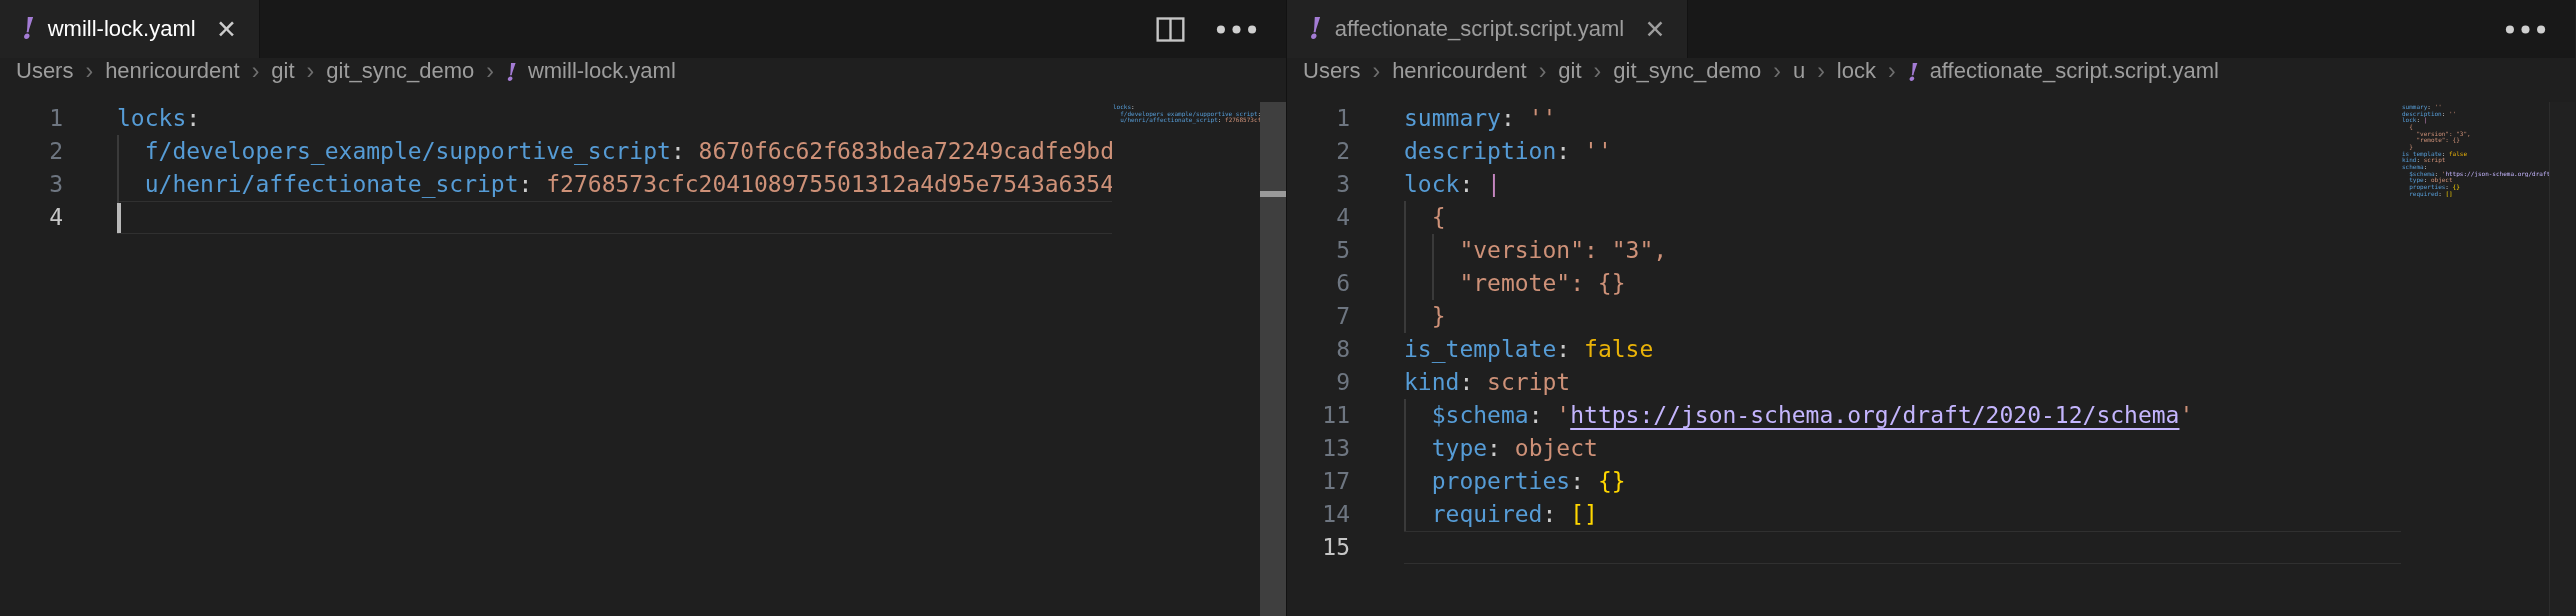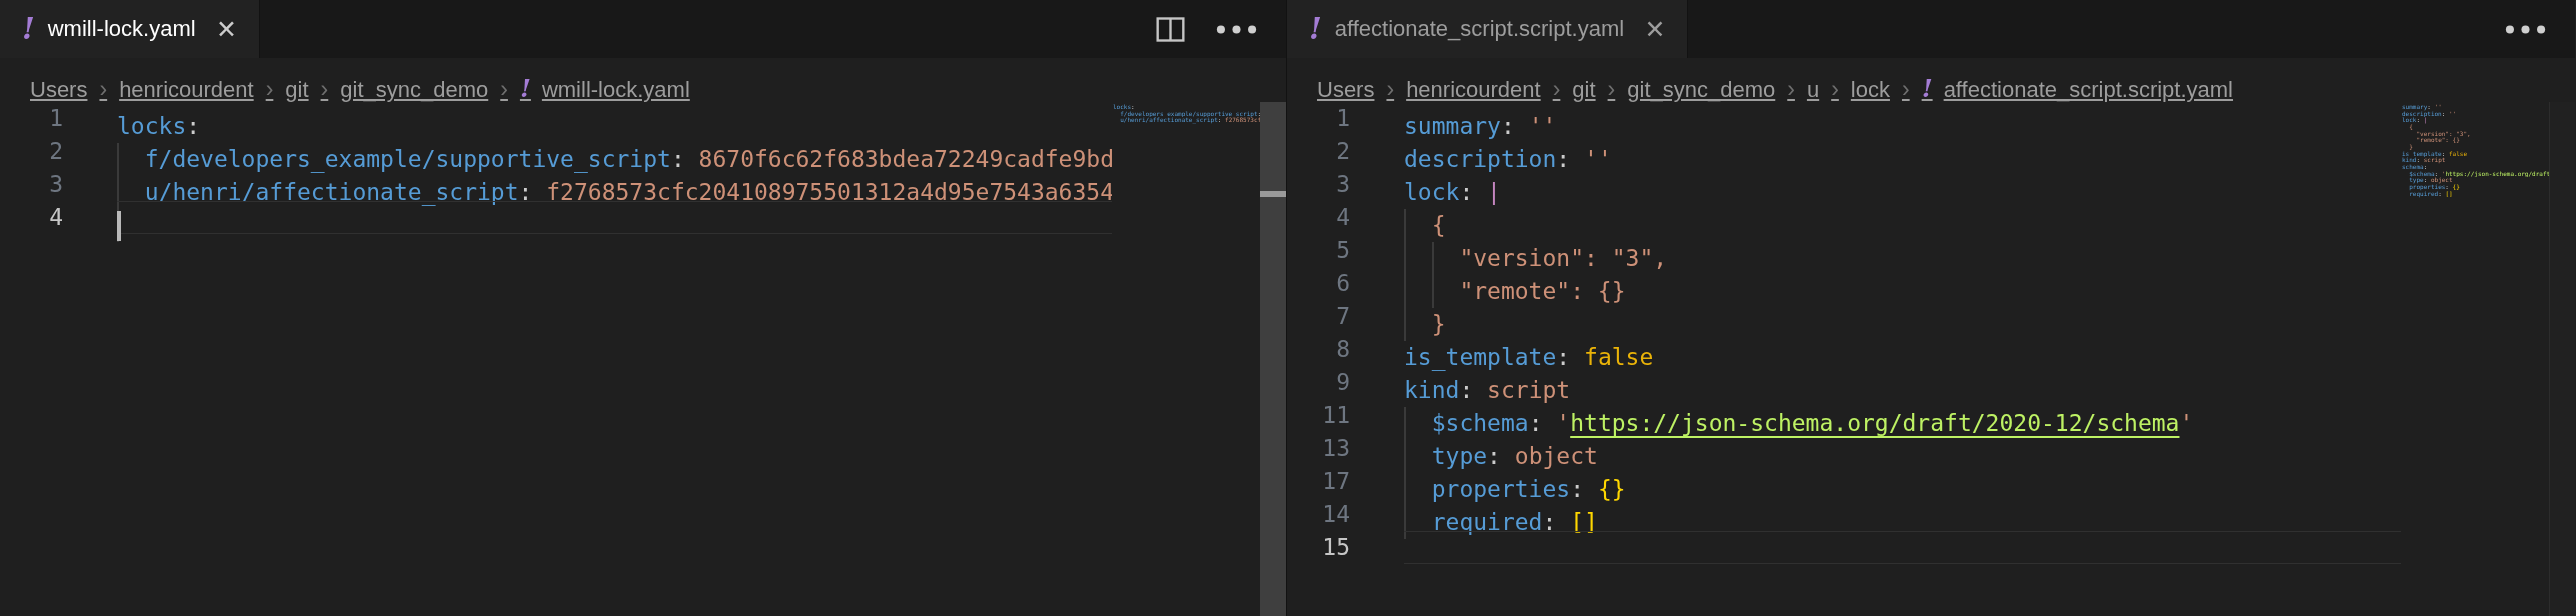--- a/index.html
+++ b/index.html
@@ -19,46 +19,46 @@
   .tab{display:flex;align-items:center;gap:13px;padding:0 22px;background:#222222;border-right:0.9px solid #121212;cursor:pointer;}
   .tab-label{font-size:22px;color:#ffffff;white-space:nowrap;}
   .pane.right .tab-label{color:#9d9d9d;}
   .tab-close{font-size:25px;color:#cccccc;margin-left:7.4px;line-height:1;}
   .pane.right .tab-close{color:#9d9d9d;}
   .bang{font-family:"DejaVu Serif",serif;font-style:italic;font-weight:bold;color:#a47cd5;font-size:29px;line-height:1;}
   .tab-actions{position:absolute;right:28px;top:0;height:58px;display:flex;align-items:center;gap:28px;}
   .icon-btn{display:flex;align-items:center;justify-content:center;cursor:pointer;}
 
   
-  .breadcrumb{height:45px;display:flex;align-items:flex-end;padding-left:30px;font-size:22px;color:#9d9d9d;white-space:nowrap;text-decoration:underline;}
+  .breadcrumb{height:45px;display:flex;align-items:flex-start;padding-left:16px;font-size:22px;color:#9d9d9d;white-space:nowrap;}
   .bc-item{cursor:pointer;}
   .bc-sep{margin:0 12px;color:#6e6e6e;font-size:23px;}
   .bc-bang{font-family:"DejaVu Serif",serif;font-style:italic;font-weight:bold;color:#a47cd5;font-size:25px;margin-right:11px;}
 
   
   .editor{position:absolute;top:102px;left:0;right:0;bottom:0;}
   .line{position:relative;height:33px;}
   .ln{position:absolute;left:0;top:0;width:63px;text-align:right;
       font-family:"DejaVu Sans Mono",monospace;font-size:23px;line-height:33px;color:#6e7681;}
   .line.current .ln{color:#c6c6c6;}
-  .content{position:absolute;left:117px;right:174px;top:8px;height:33px;overflow:hidden;
+  .content{position:absolute;left:117px;right:174px;top:0;height:33px;overflow:hidden;
       font-family:"DejaVu Sans Mono",monospace;font-size:23px;line-height:33px;color:#cccccc;white-space:pre;}
   .ig{display:inline-block;width:2ch;height:33px;vertical-align:top;
       background:linear-gradient(to right,#3a3a3a 1.9px,transparent 1.9px);}
   .curline{position:absolute;left:117px;right:174px;top:0;height:33px;box-sizing:border-box;
       border-top:1.9px solid #303030;border-bottom:1.9px solid #303030;pointer-events:none;}
   .cursor{position:absolute;left:0;top:1.9px;width:3.7px;height:30px;background:#b9b9b9;}
 
   .tk-key{color:#569cd6;}
   .tk-pun{color:#cccccc;}
   .tk-str{color:#ce9178;}
   .tk-pipe{color:#c586c0;}
   .tk-kw{color:#eab308;}
   .tk-ylw{color:#ffd700;}
-  .tk-link{color:#bef264;text-decoration:underline;text-underline-offset:4.6px;}
+  .tk-link{color:#c4b5fd;text-decoration:underline;text-underline-offset:4.6px;}
 
   
   .minimap{position:absolute;top:1.9px;right:26px;width:147px;overflow:hidden;cursor:pointer;}
   .mm-line{height:6.7px;white-space:pre;overflow:hidden;
       font-family:"DejaVu Sans Mono",monospace;font-size:6px;line-height:6.7px;color:#cccccc;}
 
   
   .sb{position:absolute;top:0;right:0;bottom:0;width:26px;}
   .sb.filled{background:#3f3f3f;}
   .sb.track{background:#212121;border-left:1.9px solid #2c2c2c;box-sizing:border-box;}

